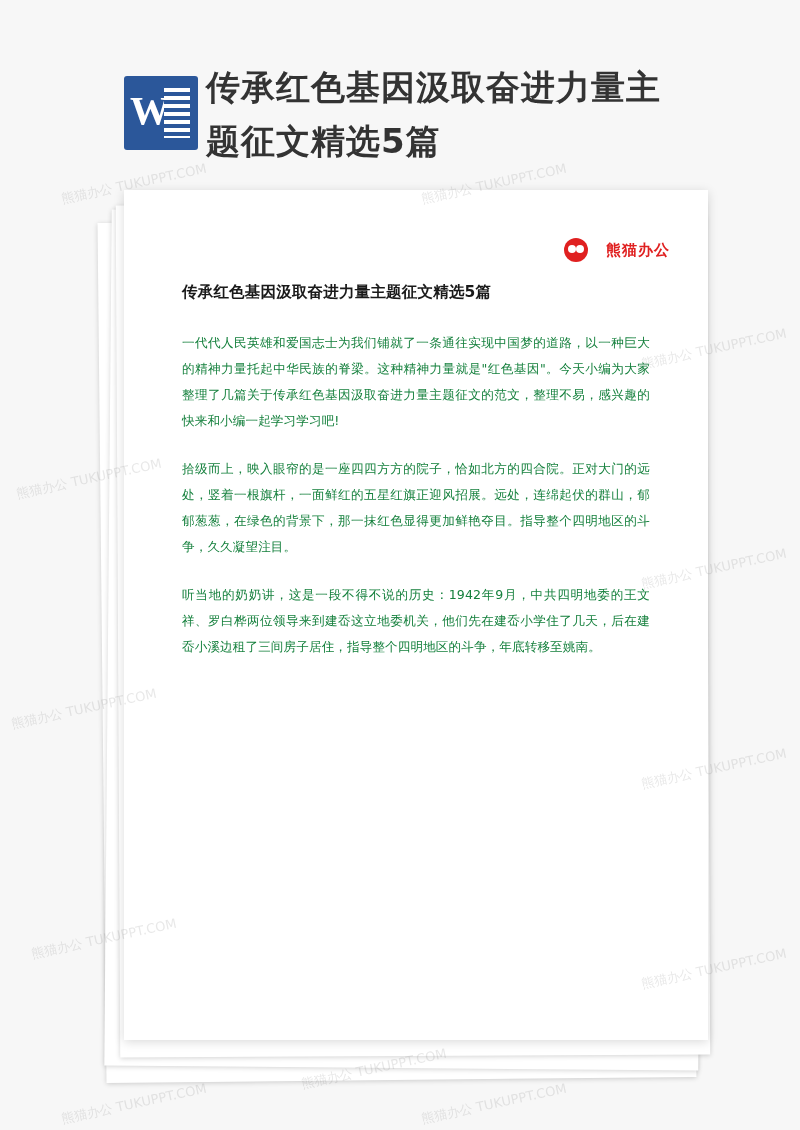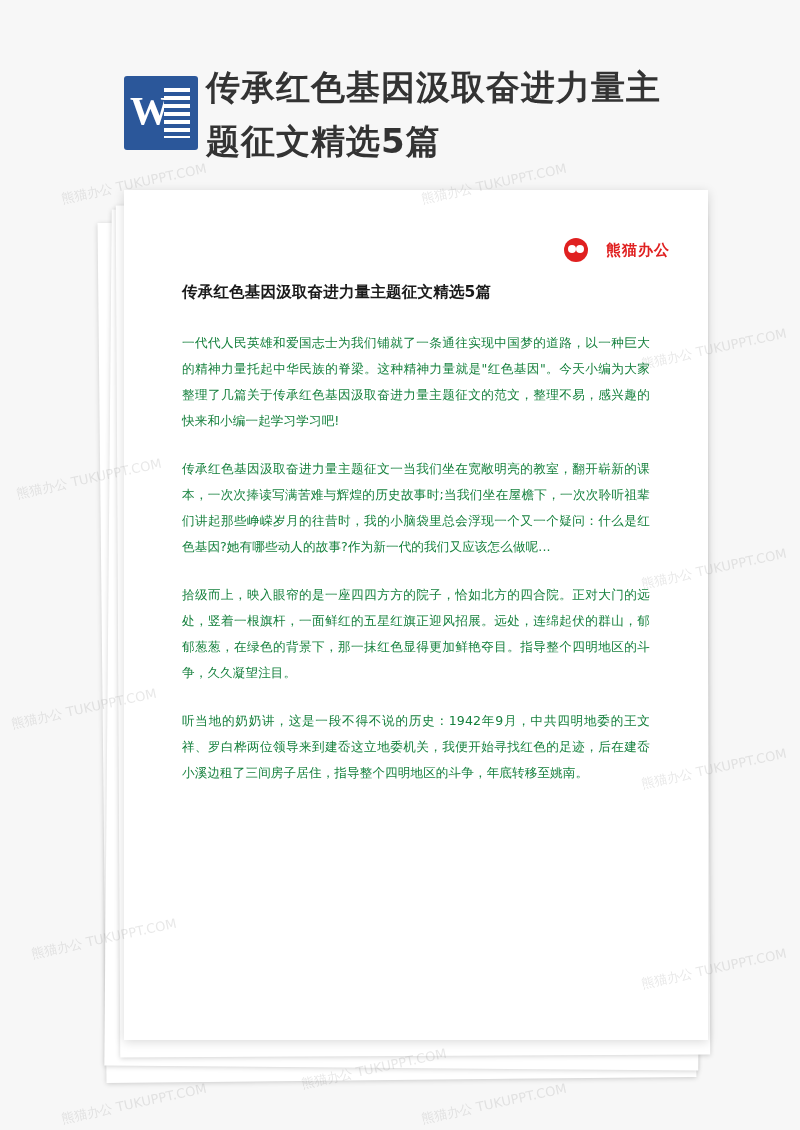--- a/index.html
+++ b/index.html
@@ -221,23 +221,22 @@
 
       <div class="brand">
         <span class="panda-badge"></span>
         <span class="brand-text">熊猫办公</span>
       </div>
 
       <div class="doc-title">传承红色基因汲取奋进力量主题征文精选5篇</div>
 
       <div class="doc-body">
         <p>一代代人民英雄和爱国志士为我们铺就了一条通往实现中国梦的道路，以一种巨大的精神力量托起中华民族的脊梁。这种精神力量就是"红色基因"。今天小编为大家整理了几篇关于传承红色基因汲取奋进力量主题征文的范文，整理不易，感兴趣的快来和小编一起学习学习吧!</p>
-        <p>传承红色基因汲取奋进力量主题征文一当我们坐在宽敞明亮的教室，翻开崭新的课本，一次次捧读写满苦难与辉煌的历史故事时;当我们坐在屋檐下，一次次聆听祖辈们讲起那些峥嵘岁月的往昔时，我的小脑袋里总会浮现一个又一个疑问：什么是红色基因?她有哪些动人的故事?作为新一代的我们又应该怎么做呢...</p>
         <p>拾级而上，映入眼帘的是一座四四方方的院子，恰如北方的四合院。正对大门的远处，竖着一根旗杆，一面鲜红的五星红旗正迎风招展。远处，连绵起伏的群山，郁郁葱葱，在绿色的背景下，那一抹红色显得更加鲜艳夺目。指导整个四明地区的斗争，久久凝望注目。</p>
-        <p>听当地的奶奶讲，这是一段不得不说的历史：1942年9月，中共四明地委的王文祥、罗白桦两位领导来到建岙这立地委机关，我便开始寻找红色的足迹，后在建岙小溪边租了三间房子居住，指导整个四明地区的斗争，年底转移至姚南。</p>
+        <p>听当地的奶奶讲，这是一段不得不说的历史：1942年9月，中共四明地委的王文祥、罗白桦两位领导来到建岙这立地委机关，他们先在建岙小学住了几天，后在建岙小溪边租了三间房子居住，指导整个四明地区的斗争，年底转移至姚南。</p>
       </div>
 
     </div>
   </div>
 </div>
 
 <div class="wm-layer">
   <div class="wm" style="left:60px;  top:175px;">熊猫办公 TUKUPPT.COM</div>
   <div class="wm" style="left:420px; top:175px;">熊猫办公 TUKUPPT.COM</div>
   <div class="wm" style="left:640px; top:340px;">熊猫办公 TUKUPPT.COM</div>

